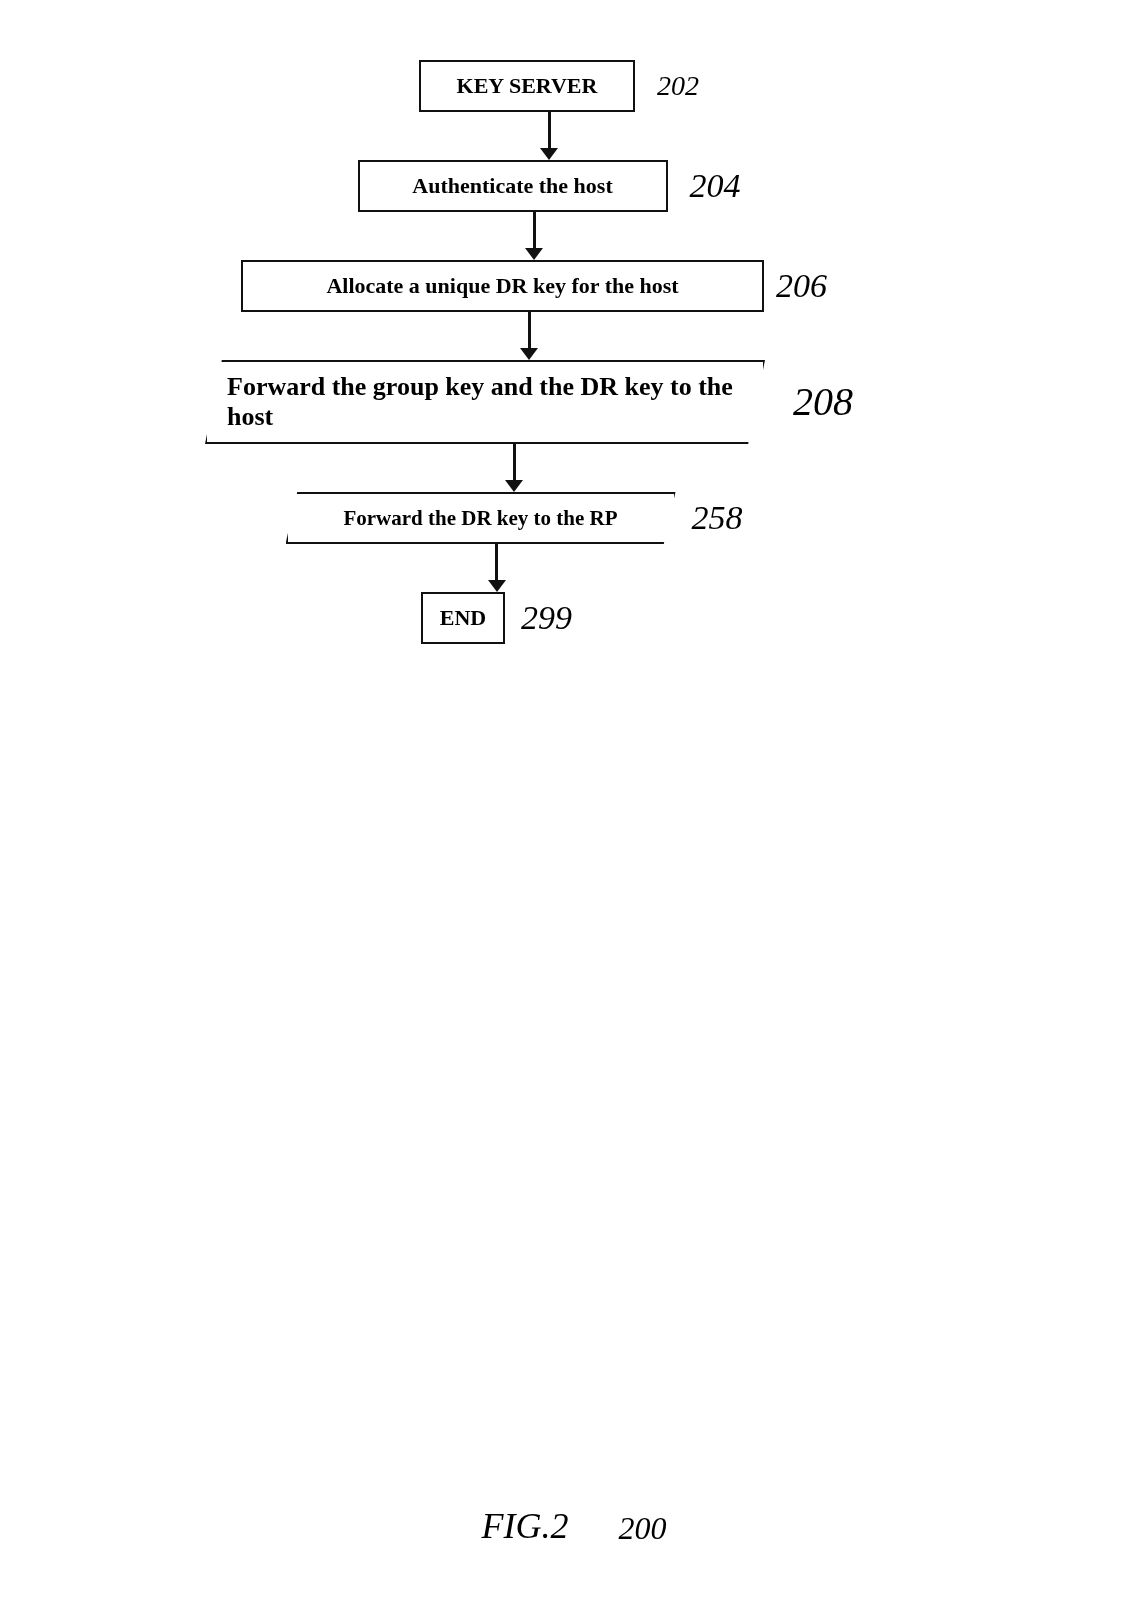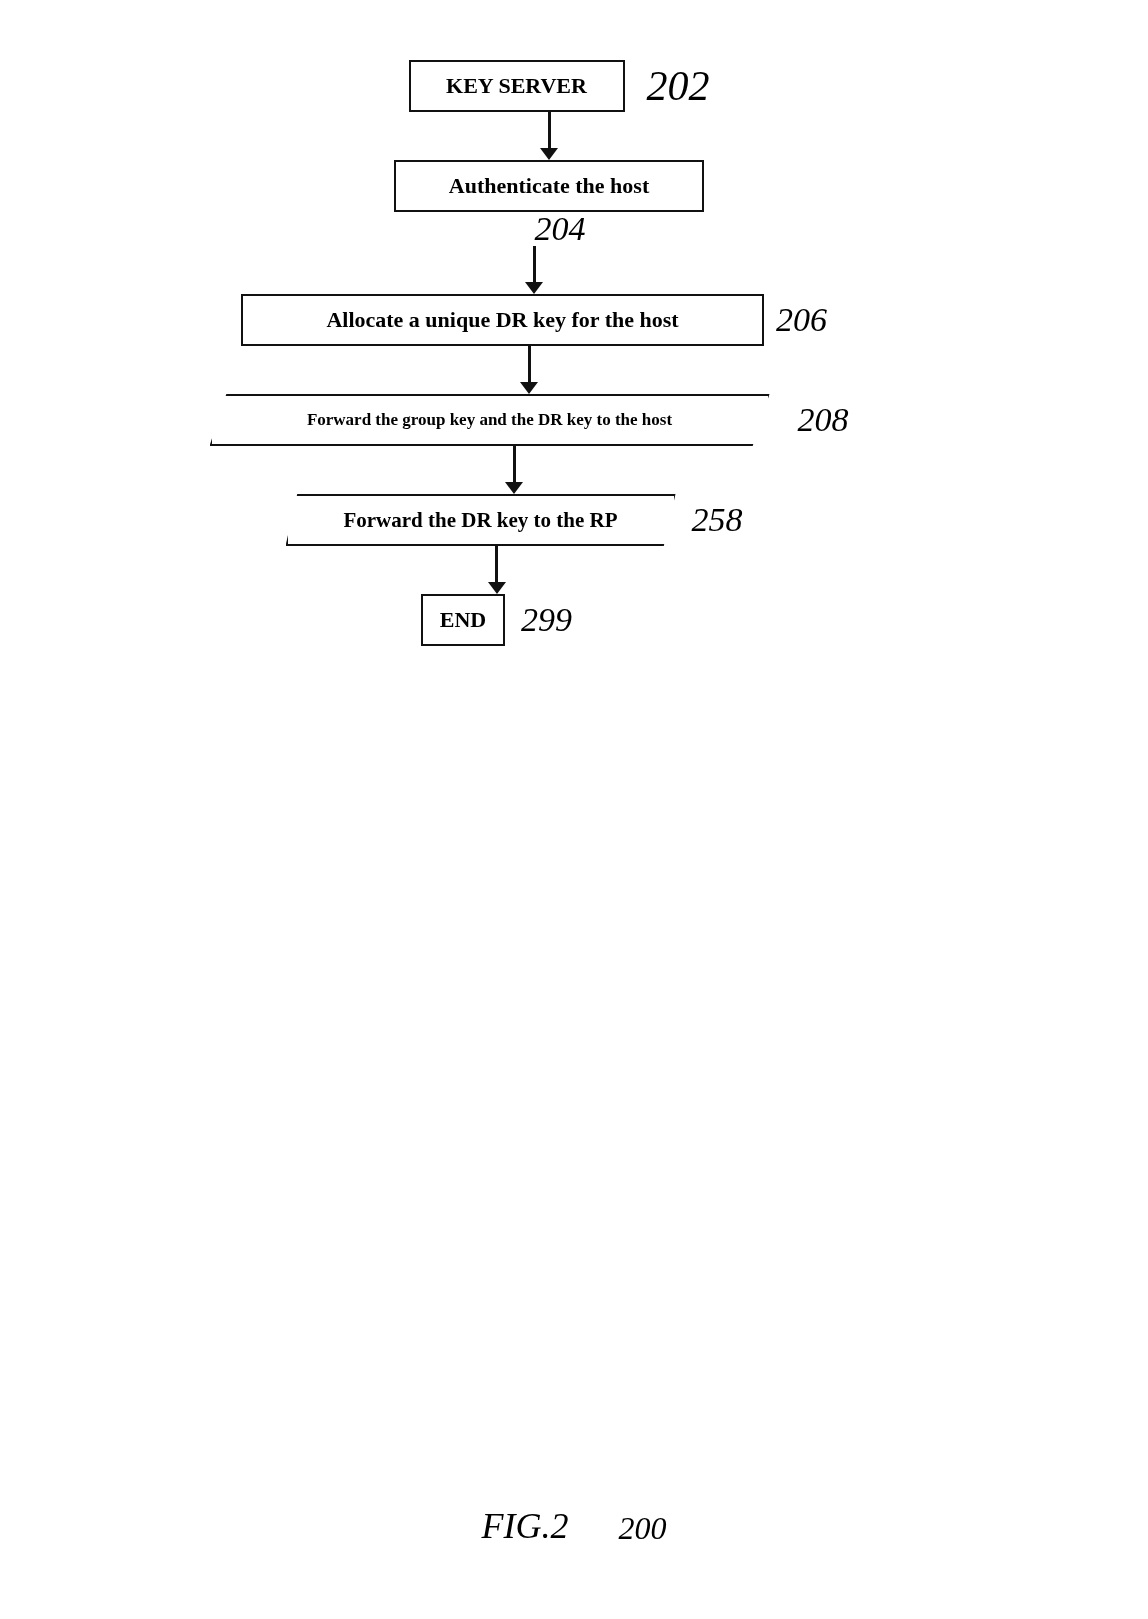--- a/index.html
+++ b/index.html
@@ -113,29 +113,29 @@
   </style>
 </head>
 <body>
 
 <div class="diagram-container">
 
   <div class="node-row" style="justify-content:center; margin-left: -30px;">
     <div class="node-box node-keyserver">
       <span>KEY SERVER</span>
     </div>
-    <span class="node-label" style="font-size:42px; margin-left:22px;">202</span>
+    <span class="node-label" style="font-size:28px; margin-left:22px;">202</span>
   </div>
 
   <div class="arrow-segment" style="margin-left:-50px;">
     <div class="v-line" style="height:36px;"></div>
     <div class="arrowhead-down"></div>
   </div>
 
-  <div class="node-row" style="justify-content:flex-end; margin-left:-50px;flex-direction:column;">
+  <div class="node-row" style="justify-content:center; margin-left:-50px;">
     <div class="node-box node-auth">
       <span>Authenticate the host</span>
     </div>
     <span class="node-label" style="font-size:34px; margin-left:22px;">204</span>
   </div>
 
   <div class="arrow-segment" style="margin-left:-80px;">
     <div class="v-line" style="height:36px;"></div>
     <div class="arrowhead-down"></div>
   </div>
@@ -146,24 +146,24 @@
     </div>
     <span class="node-label" style="font-size:34px; margin-left:12px;">206</span>
   </div>
 
   <div class="arrow-segment" style="margin-left:-90px;">
     <div class="v-line" style="height:36px;"></div>
     <div class="arrowhead-down"></div>
   </div>
 
   <div class="node-row" style="justify-content:center; margin-left:-90px;">
-    <div class="node-box node-forward-group node-parallelogram" style="font-size:17px;">
+    <div class="node-box node-forward-group node-parallelogram" style="font-size:26px;">
       <span>Forward the group key and the DR key to the host</span>
     </div>
-    <span class="node-label" style="font-size:34px; margin-left:28px;">208</span>
+    <span class="node-label" style="font-size:40px; margin-left:28px;">208</span>
   </div>
 
   <div class="arrow-segment" style="margin-left:-120px;">
     <div class="v-line" style="height:36px;"></div>
     <div class="arrowhead-down"></div>
   </div>
 
   <div class="node-row" style="justify-content:center; margin-left:-120px;">
     <div class="node-box node-forward-dr node-parallelogram" style="font-size:21px;">
       <span>Forward the DR key to the RP</span>

